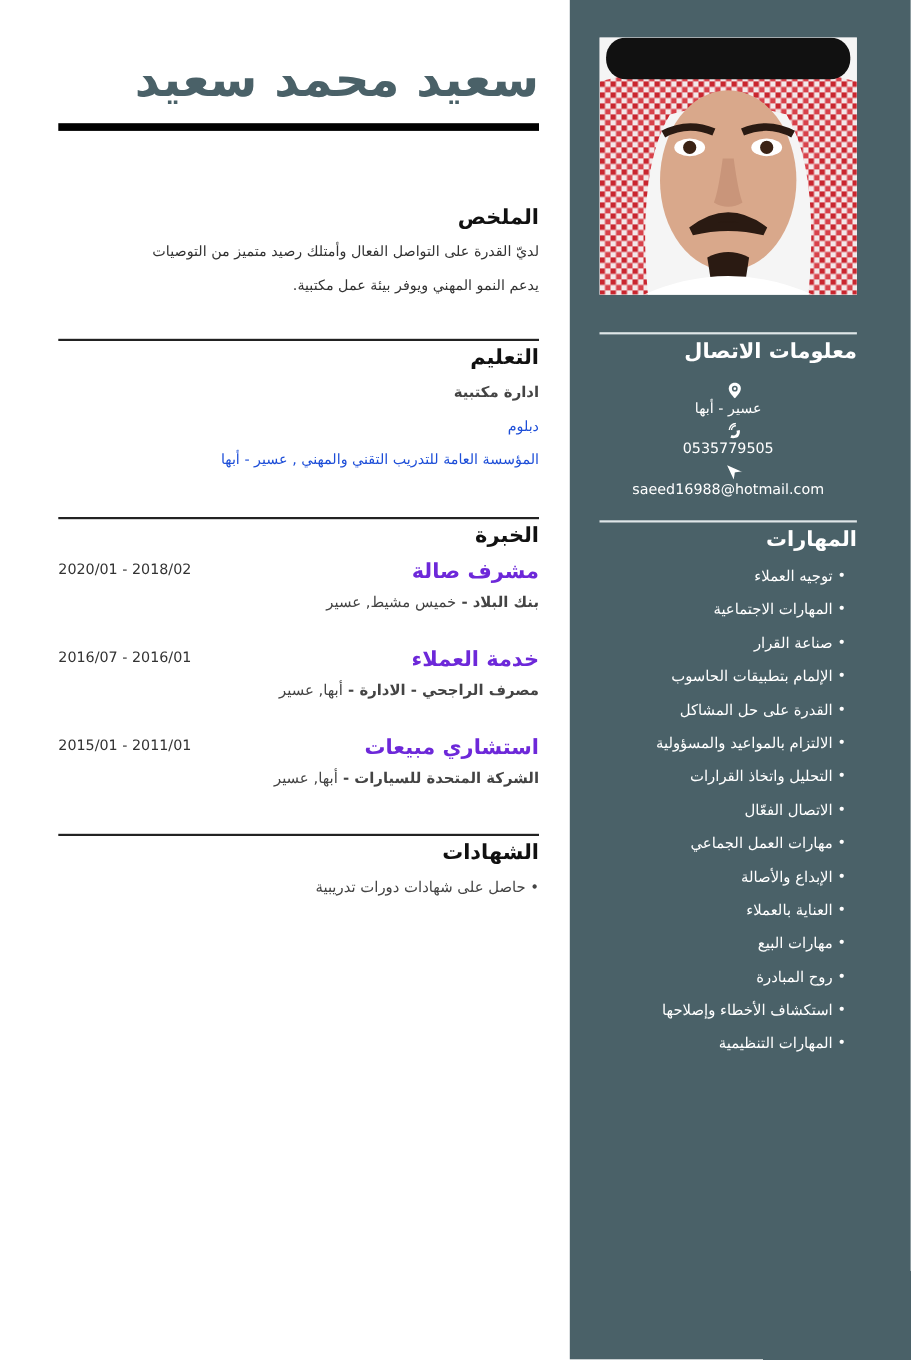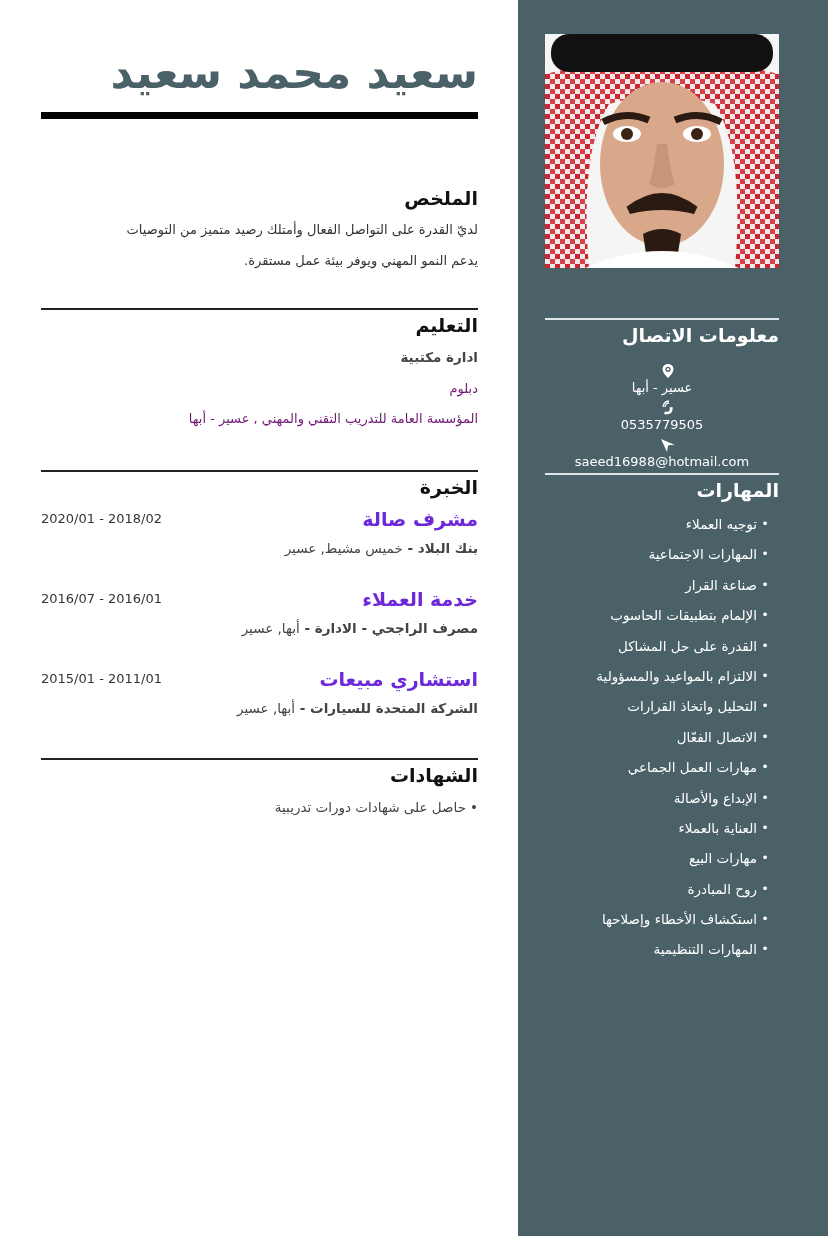--- a/index.html
+++ b/index.html
@@ -37,37 +37,37 @@
     .skills-list { list-style: none; margin-top: 6px; padding-right: 10px; }
     .skill-item {
       position: relative; font-size: 13.5px; color: #fff; height: 30.4px; line-height: 30.4px;
       padding-right: 12px; text-align: right;
     }
     .skill-item .bullet {
       position: absolute; right: 0; top: 0; font-size: 13px;
     }
 
     
-    .main { position: absolute; left: 41px; top: 0; width: 437px; }
+    .main { position: absolute; left: 53px; top: 0; width: 437px; }
     .name {
       margin-top: 40px; text-align: right; color: #4a6168;
       font-family: "DejaVu Sans", sans-serif; font-weight: bold; font-size: 44px; line-height: 66px;
     }
     .name-rule { margin-top: 6px; height: 7px; background: #000; width: 100%; }
 
     .section { margin-top: 0; }
     .sec-rule { height: 2px; background: #222; width: 100%; }
     .sec-heading {
       font-family: "DejaVu Sans", sans-serif; font-weight: bold; font-size: 19px; color: #111;
       text-align: right; line-height: 26px;
     }
     .summary-text { font-size: 13px; line-height: 30.5px; color: #333; text-align: right; margin-top: 4px; }
 
     .edu-title { font-size: 13.5px; font-weight: bold; color: #444; margin-top: 8px; line-height: 22px; }
-    .edu-line { font-size: 13px; color: #701a75; line-height: 30px; }
+    .edu-line { font-size: 13px; color: #1d4ed8; line-height: 30px; }
 
     .job { position: relative; margin-top: 8px; }
     .job-row { display: flex; flex-direction: row; justify-content: space-between; align-items: center; line-height: 26px; }
     .job-title { font-size: 19px; font-weight: bold; color: #6d28d9; }
     .job-dates { font-size: 13px; color: #333; direction: ltr; font-family: "DejaVu Sans", sans-serif; }
     .job-company { font-size: 13.5px; color: #444; line-height: 32px; }
     .job-company b { font-weight: bold; }
 
     .cert-list { list-style: none; margin-top: 8px; }
     .cert-item { font-size: 13.5px; color: #444; position: relative; padding-right: 12px; line-height: 22px; }
@@ -81,21 +81,21 @@
   <div class="main">
     <div class="name">
       <div>سعيد محمد سعيد</div>
     </div>
     <div class="name-rule"></div>
 
     <div class="section" style="margin-top:66px;">
       <div class="sec-heading">الملخص</div>
       <div class="summary-text">
         <div>لديّ القدرة على التواصل الفعال وأمتلك رصيد متميز من التوصيات</div>
-        <div>يدعم النمو المهني ويوفر بيئة عمل مستقرة.</div>
+        <div>يدعم النمو المهني ويوفر بيئة عمل مكتبية.</div>
       </div>
     </div>
 
     <div class="section" style="margin-top:32px;">
       <div class="sec-rule"></div>
       <div class="sec-heading" style="margin-top:2px;">التعليم</div>
       <div class="edu-title">ادارة مكتبية</div>
       <div class="edu-line" style="margin-top:6px;">دبلوم</div>
       <div class="edu-line">المؤسسة العامة للتدريب التقني والمهني , عسير - أبها</div>
     </div>
@@ -176,21 +176,21 @@
         <path d="M112 110 Q108 140 104 150 Q117 158 130 150 Q126 140 122 110" fill="#c9957a"></path>
 
         <path d="M84 176 Q117 150 150 176 Q117 168 84 176 Z" fill="#2a1a12" stroke="#2a1a12" stroke-width="8"></path>
 
         <path d="M98 200 Q117 190 136 200 L132 226 Q117 234 102 226 Z" fill="#2a1a12"></path>
 
         <path d="M40 234 Q117 200 194 234 Z" fill="#ffffff"></path>
       </svg>
     </div>
 
-    <div class="side-section" style="top:318px;">
+    <div class="side-section" style="top:302px;">
       <div class="side-rule"></div>
       <div class="side-heading">معلومات الاتصال</div>
       <ul class="contact-list">
         <li class="contact-item">
           <span class="ic">
             <svg viewBox="0 0 16 16">
                 <path d="M8 1 C4.7 1 2.5 3.4 2.5 6.3 C2.5 10 8 15 8 15 C8 15 13.5 10 13.5 6.3 C13.5 3.4 11.3 1 8 1 Z" fill="#fff"></path>
                 <circle cx="8" cy="6.3" r="2.6" fill="#4a6168"></circle>
                 <circle cx="8" cy="6.3" r="1.2" fill="#fff"></circle>
               </svg>

